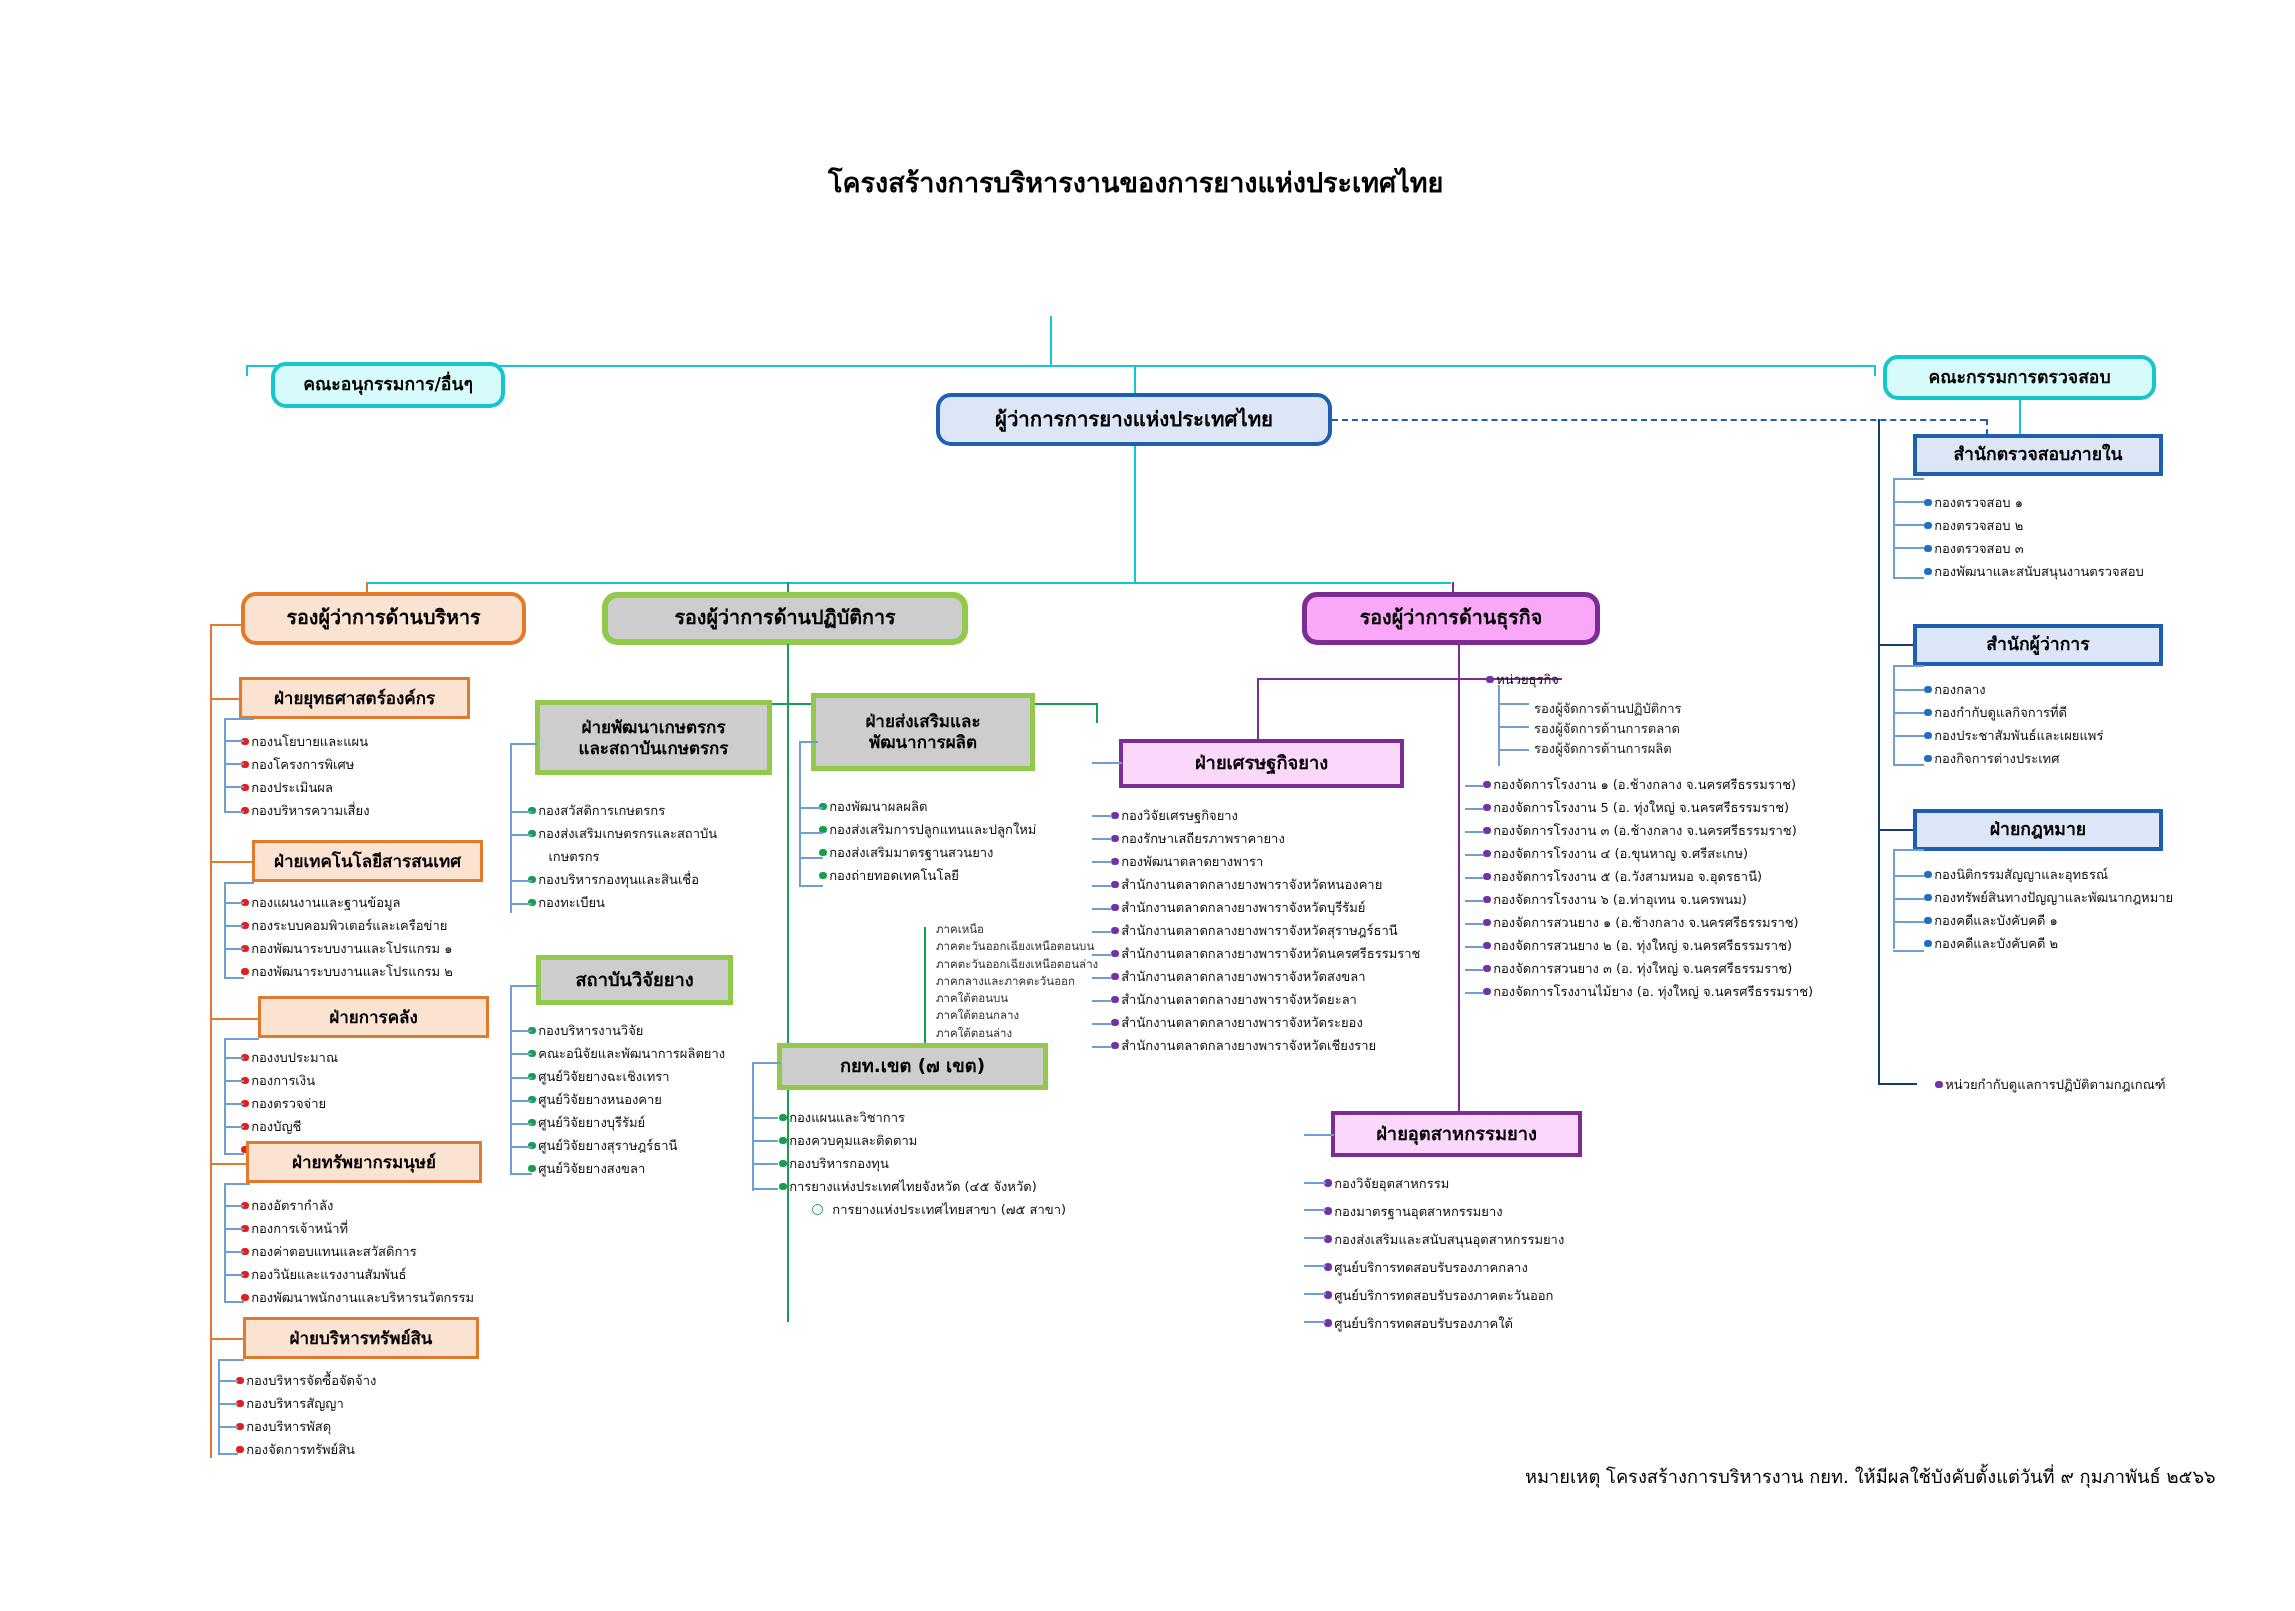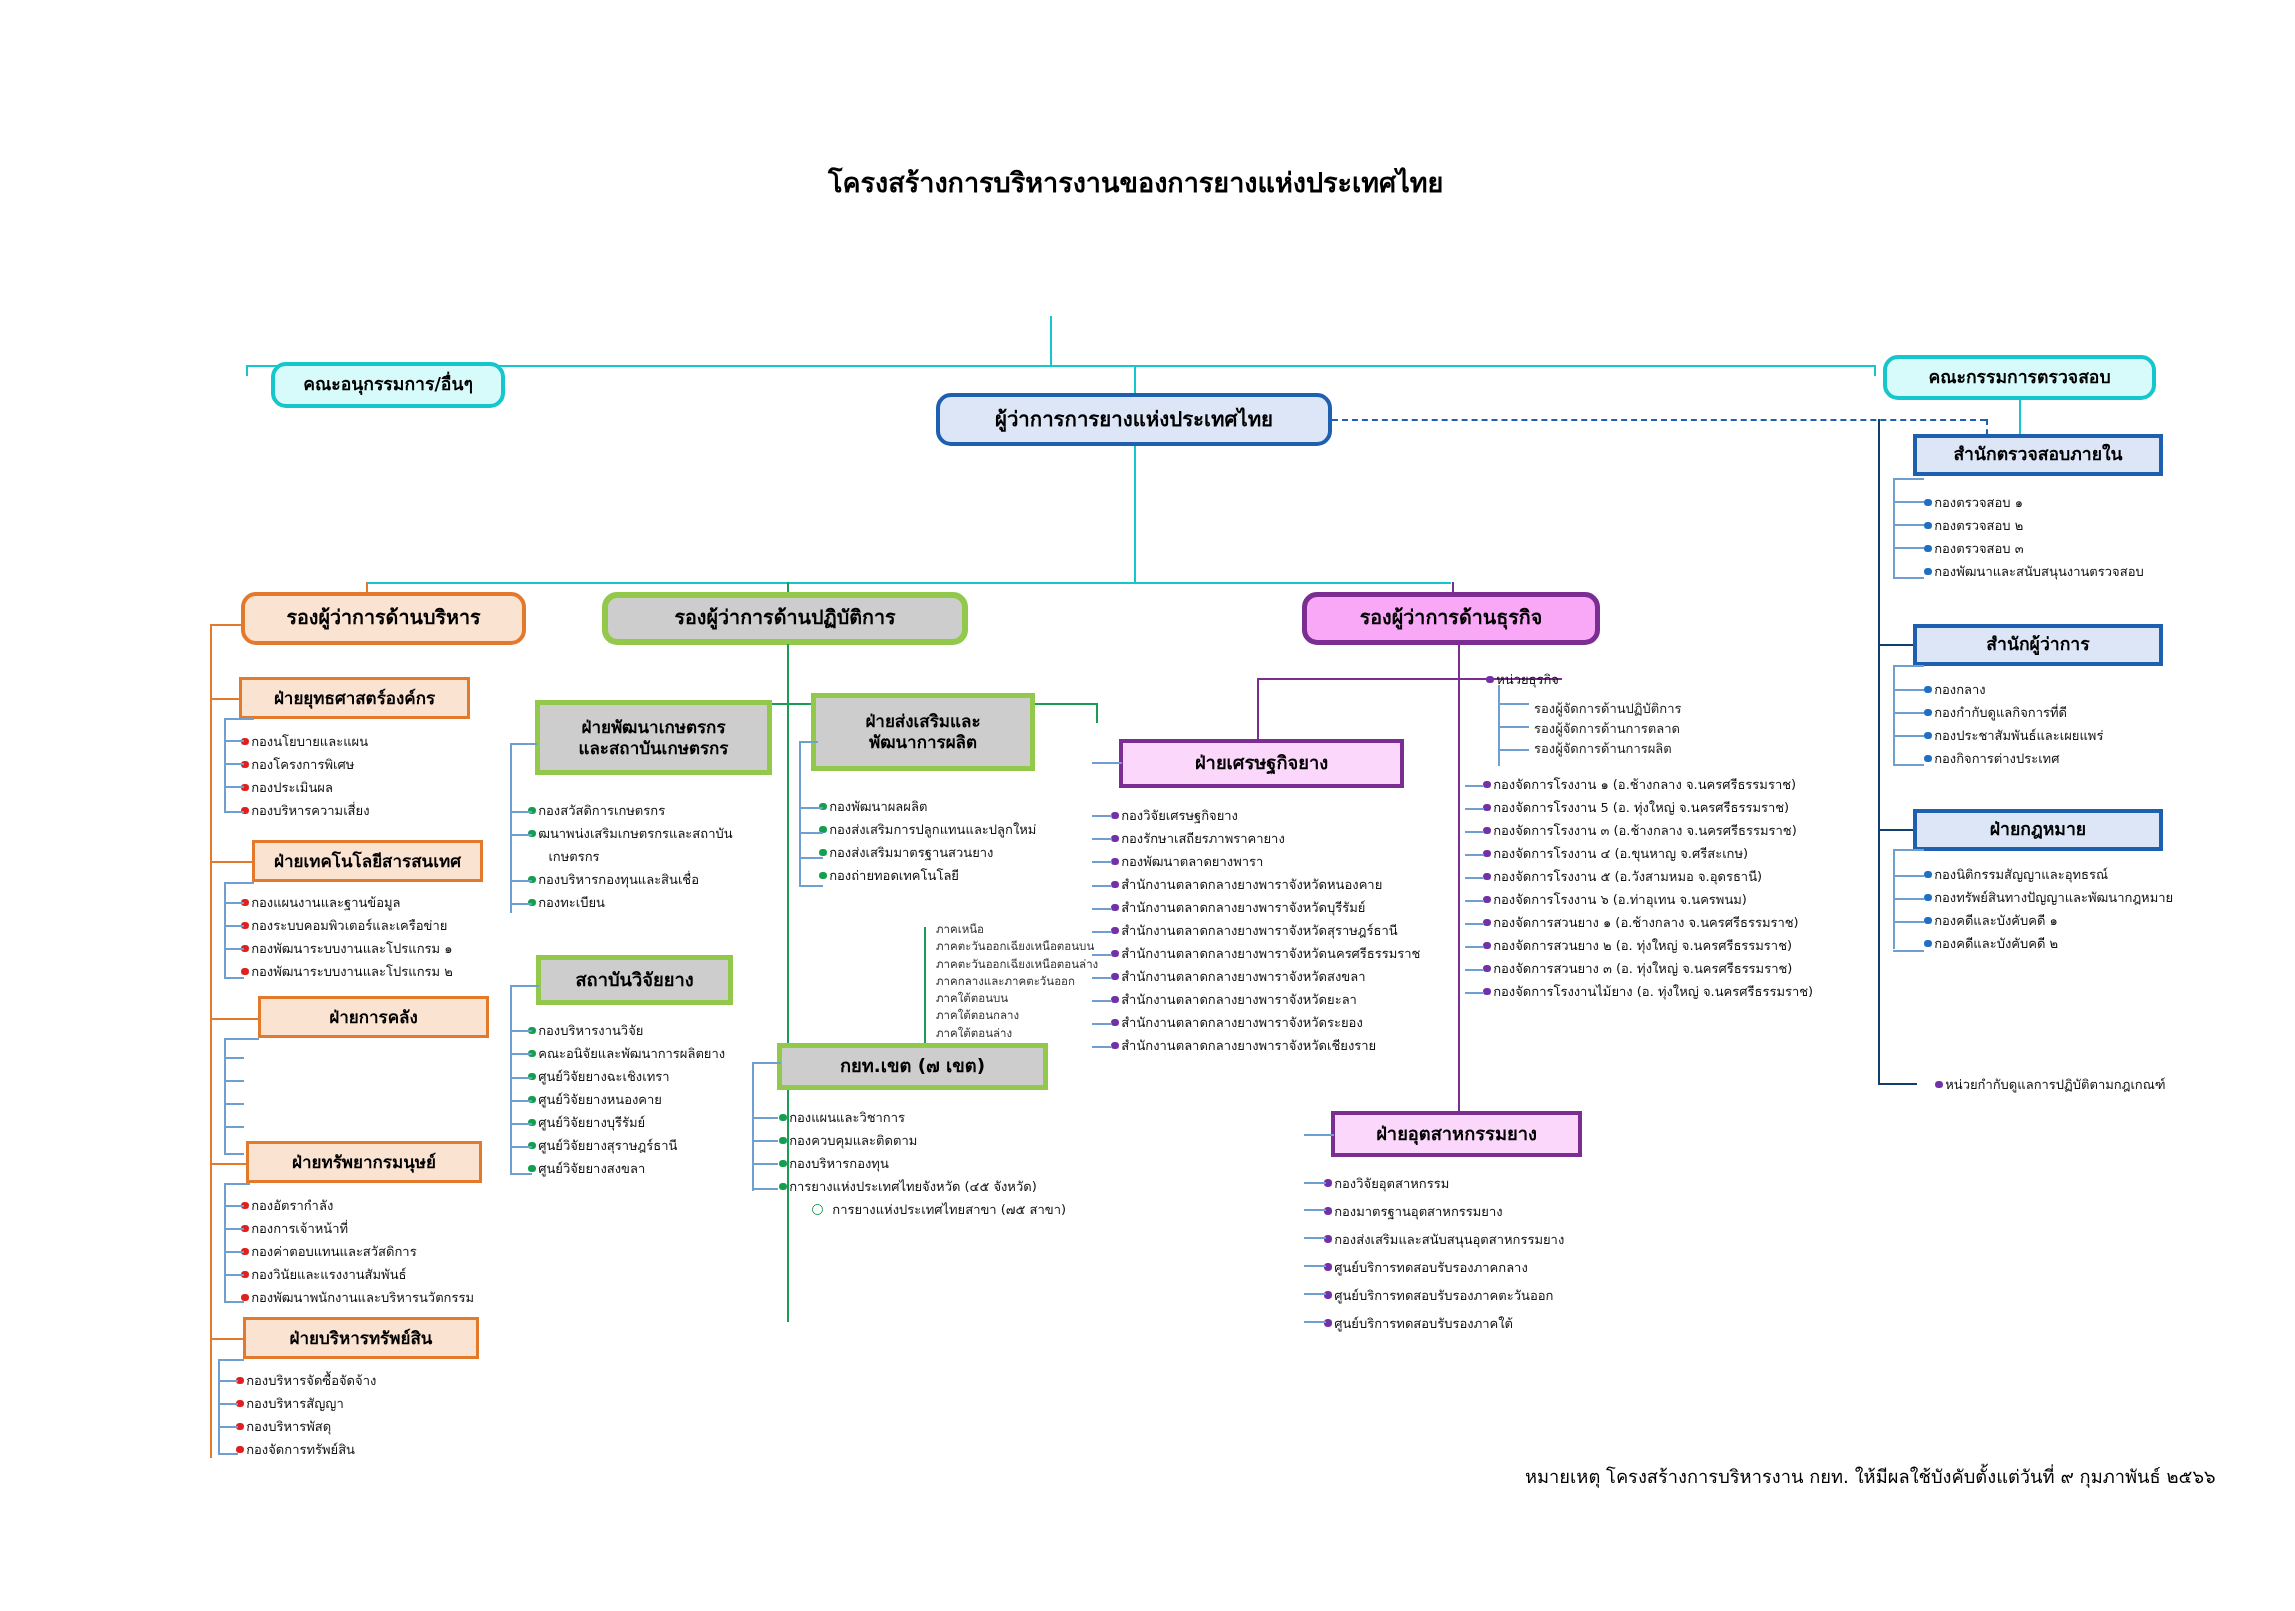--- a/index.html
+++ b/index.html
@@ -236,20 +236,42 @@
       </div>
   </div>
   <div class="ln v" style="left:224px;top:882px;height:96px;"></div>
   <div class="ln h" style="left:224px;top:882px;width:30px;"></div>
   <div class="ln h" style="left:224px;top:902px;width:20.4px;"></div>
   <div class="ln h" style="left:224px;top:925px;width:20.4px;"></div>
   <div class="ln h" style="left:224px;top:948px;width:20.4px;"></div>
   <div class="ln h" style="left:224px;top:977px;width:20.4px;"></div>
 
   <div class="box orange-s" style="left:258px;top:996px;width:231px;height:42px;font-size:17px;">ฝ่ายการคลัง</div>
+  <div class="lst" style="left:241px;top:1046px;">
+    <div class="li dotred">
+        <b></b>
+        <span>กองงบประมาณ</span>
+      </div>
+    <div class="li dotred">
+        <b></b>
+        <span>กองการเงิน</span>
+      </div>
+    <div class="li dotred">
+        <b></b>
+        <span>กองตรวจจ่าย</span>
+      </div>
+    <div class="li dotred">
+        <b></b>
+        <span>กองบัญชี</span>
+      </div>
+    <div class="li dotred">
+        <b></b>
+        <span>กองจัดเก็บค่าธรรมเนียมและรายได้</span>
+      </div>
+  </div>
   <div class="ln v" style="left:224px;top:1038px;height:117px;"></div>
   <div class="ln h" style="left:224px;top:1038px;width:35px;"></div>
   <div class="ln h" style="left:224px;top:1057px;width:20.4px;"></div>
   <div class="ln h" style="left:224px;top:1080px;width:20.4px;"></div>
   <div class="ln h" style="left:224px;top:1103px;width:20.4px;"></div>
   <div class="ln h" style="left:224px;top:1126px;width:20.4px;"></div>
   <div class="ln h" style="left:224px;top:1153px;width:20.4px;"></div>
 
   <div class="box orange-s" style="left:246px;top:1141px;width:236px;height:42px;font-size:17px;">ฝ่ายทรัพยากรมนุษย์</div>
   <div class="lst" style="left:241px;top:1194px;">
@@ -319,21 +341,21 @@
     <span>ฝ่ายพัฒนาเกษตรกร</span>
     <span>และสถาบันเกษตรกร</span>
   </div>
   <div class="lst" style="left:528px;top:799px;line-height:1.0;">
     <div class="li dotgreen">
         <b></b>
         <span>กองสวัสดิการเกษตรกร</span>
       </div>
     <div class="li dotgreen">
         <b></b>
-        <span>ฒนาพน่งเสริมเกษตรกรและสถาบัน</span>
+        <span>กองส่งเสริมเกษตรกรและสถาบัน</span>
       </div>
     <div class="li nodot" style="padding-left:10.2px;">
         <b></b>
         <span>เกษตรกร</span>
       </div>
     <div class="li dotgreen">
         <b></b>
         <span>กองบริหารกองทุนและสินเชื่อ</span>
       </div>
     <div class="li dotgreen">

